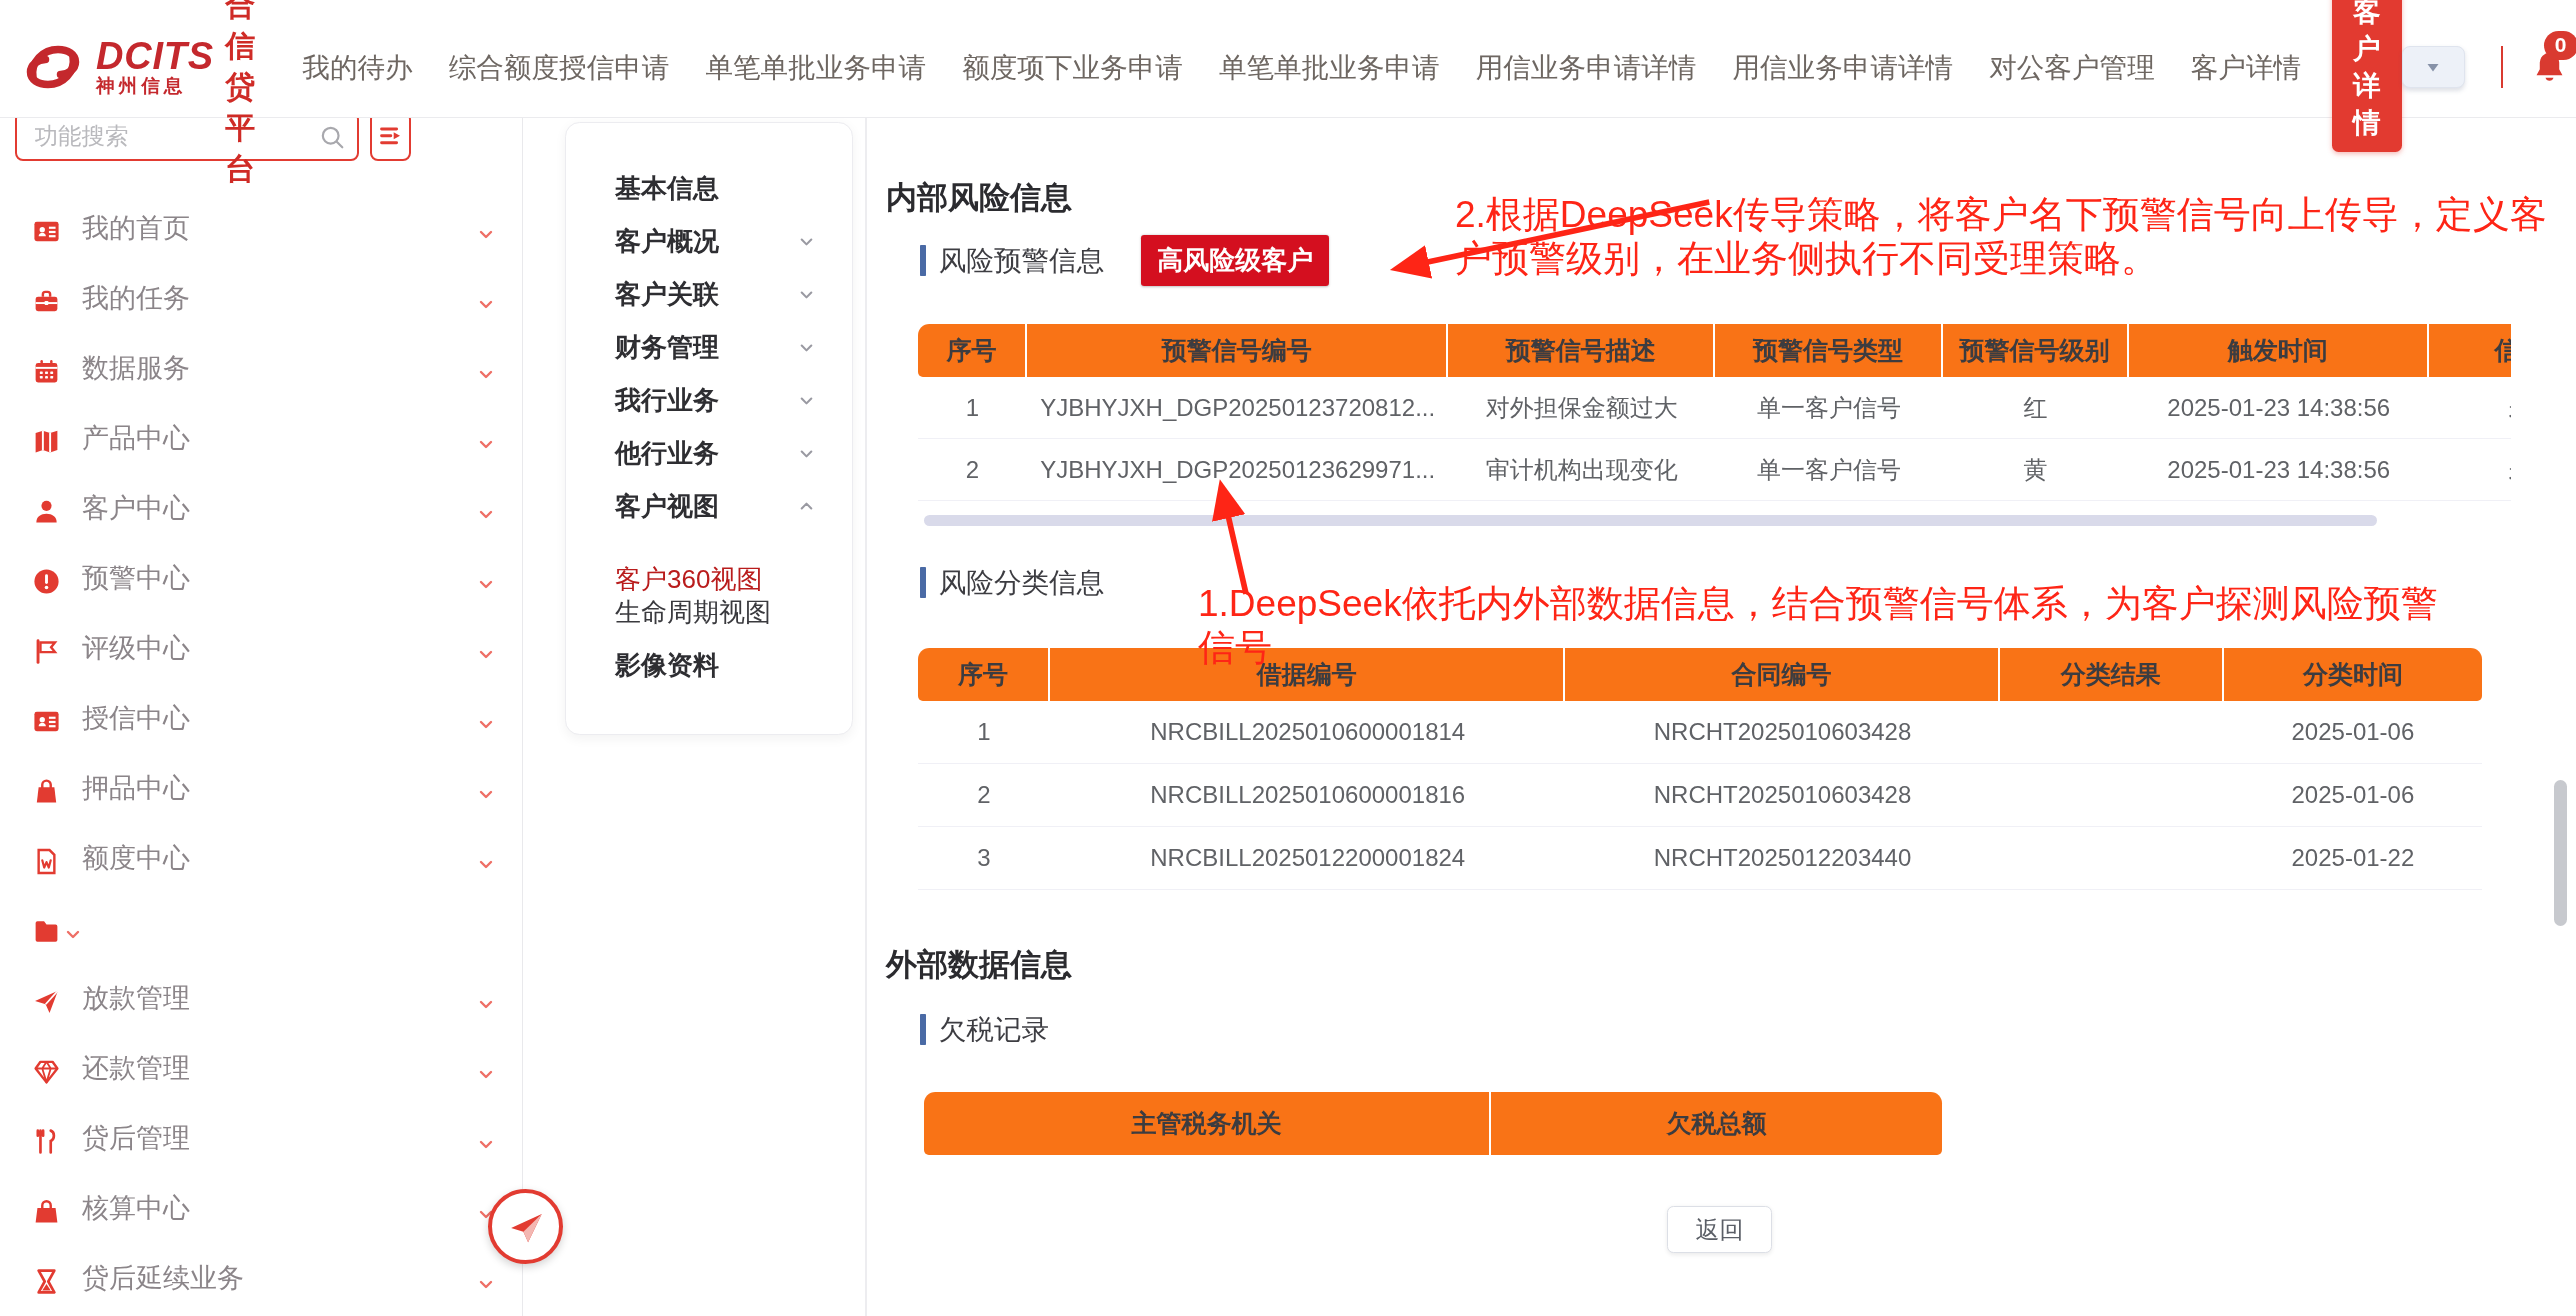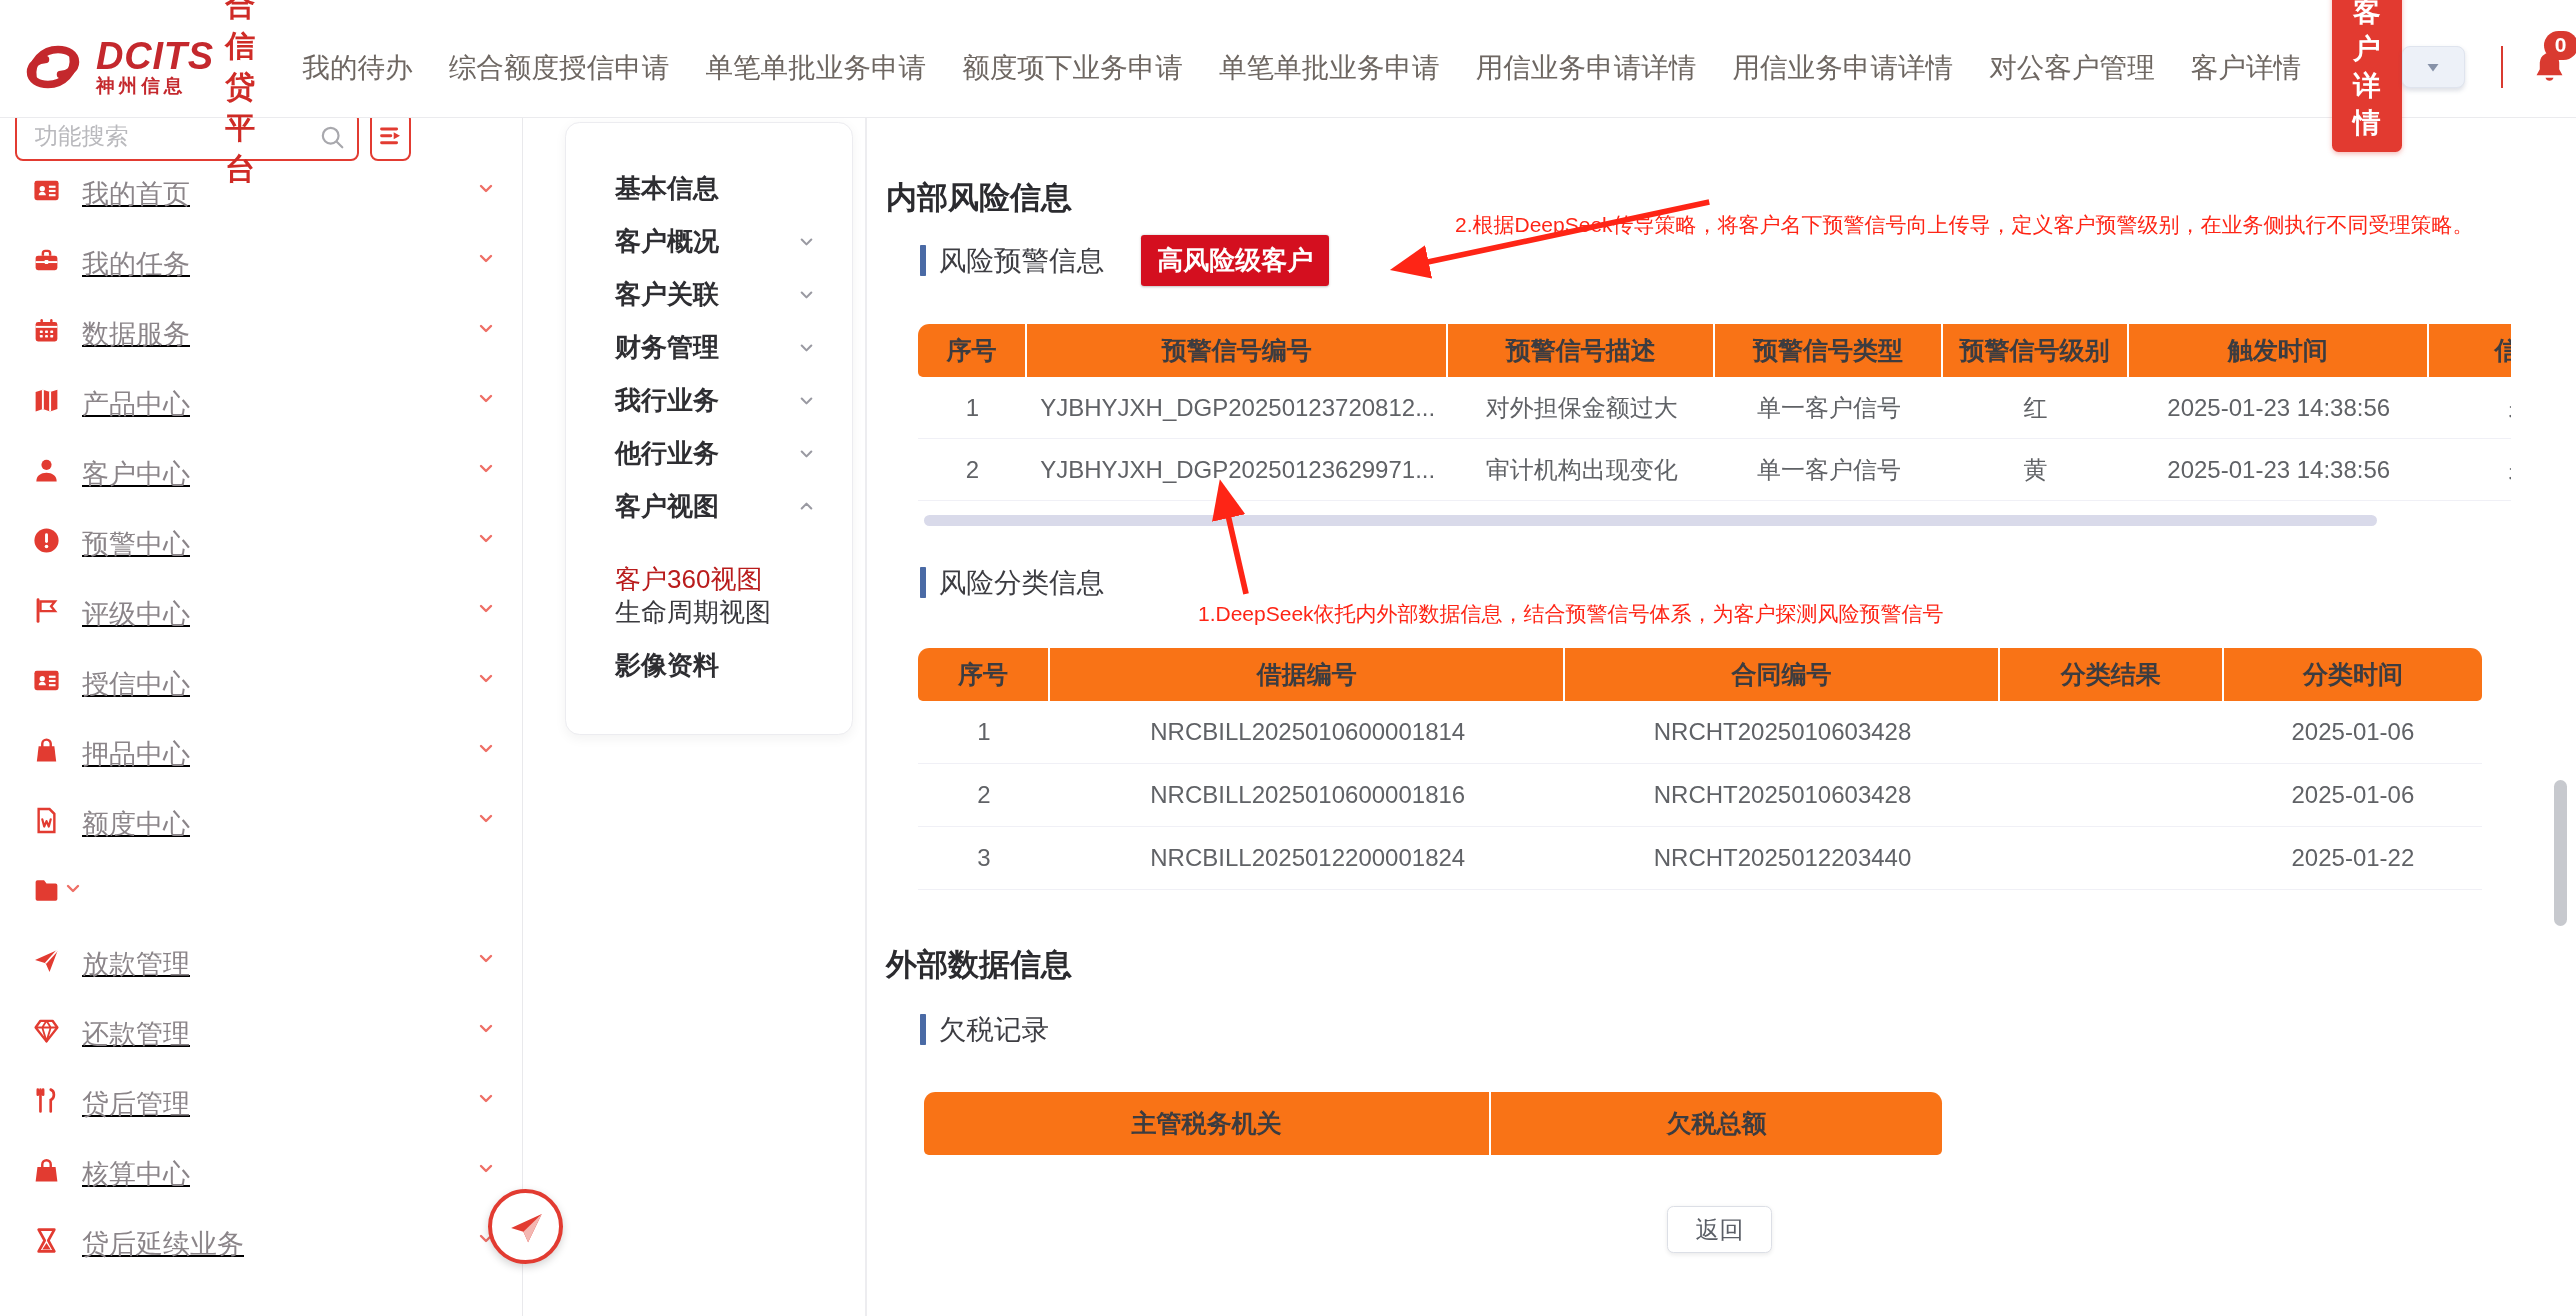--- a/index.html
+++ b/index.html
@@ -35,21 +35,21 @@
     border-right:1.6px solid #e9e9ec; z-index:20; }
   .search-row { position:absolute; left:14.6px; top:8px; display:flex; gap:11.3px; }
   .search-box { width:344px; height:50px; border:2px solid #e23b31; border-radius:8px; position:relative; }
   .search-input { width:100%; height:100%; border:none; outline:none; background:transparent;
     font-size:23.5px; color:#666; padding:0 49px 0 18px; font-family:inherit; }
   .search-input::placeholder { color:#b9b9bd; }
   .search-glyph { position:absolute; right:9.7px; top:9.7px; width:29px; height:29px; }
   .menu-toggle { width:41px; height:50px; border:2px solid #e23b31; border-radius:8px;
     display:flex; align-items:center; justify-content:center; background:#fff; }
   .side-list { position:absolute; left:0; top:73px; width:100%; list-style:none; }
-  .side-item { height:70px; display:flex; align-items:flex-start; padding:0 24px 0 32px; cursor:pointer;text-decoration:underline; }
+  .side-item { height:70px; display:flex; align-items:flex-end; padding:0 24px 0 32px; cursor:pointer; }
   .side-ico { width:29px; height:29px; color:#e23b31; flex:0 0 auto; }
   .side-label { margin-left:21px; font-size:27px; color:#8b8589; flex:1 1 auto; }
   .side-chev { width:24px; height:24px; color:#ee6f66; }
   .collapse-fab { position:absolute; left:488px; top:1086px; width:75px; height:75px; border-radius:50%;
     background:#fff; border:4.9px solid #e23b31; box-shadow:0 3.2px 8px rgba(0,0,0,.18);
     display:flex; align-items:center; justify-content:center; z-index:40; }
 
   
   .main-divider { position:absolute; left:865px; top:103px; width:1.6px; height:1214px; background:#ededf0; }
   .submenu-card { position:absolute; left:565px; top:122px; width:288px; height:613px; background:#fff;
@@ -64,21 +64,21 @@
   .sm-chev.up { transform:rotate(180deg); }
 
   
   .h1 { position:absolute; font-size:31px; font-weight:bold; color:#2b2b2f; }
   .sec-head { position:absolute; display:flex; align-items:center; }
   .sec-bar { width:5.7px; height:31px; background:#4a6aa5; margin-right:13px; border-radius:0.8px; }
   .sec-title { font-size:27.6px; color:#3d3d42; }
   .risk-badge { margin-left:37px; background:#d40f1f; color:#fff; font-size:26px; font-weight:bold;
     padding:8px 16px; border-radius:3.2px; box-shadow:0 0.8px 2.4px rgba(0,0,0,.25); }
 
-  .annotation { position:absolute; color:#fe2516; font-size:21px; line-height:64px; z-index:15; }
+  .annotation { position:absolute; color:#fe2516; font-size:37px; line-height:44px; z-index:15; }
   .anno-arrow { position:absolute; z-index:15; }
 
   .tbl-wrap { position:absolute; overflow:hidden; }
   table { border-collapse:separate; border-spacing:0; table-layout:fixed; }
   th { background:#f97316; font-size:25px; font-weight:bold; color:#3c3c40; text-align:center;
     border-right:2.4px solid #fff; }
   th:last-child { border-right:none; }
   th:first-child { border-radius:11.3px 0 0 4.9px; }
   th:last-child { border-radius:0 11.3px 4.9px 0; }
   td { background:#fff; font-size:24px; color:#606266; text-align:center;

